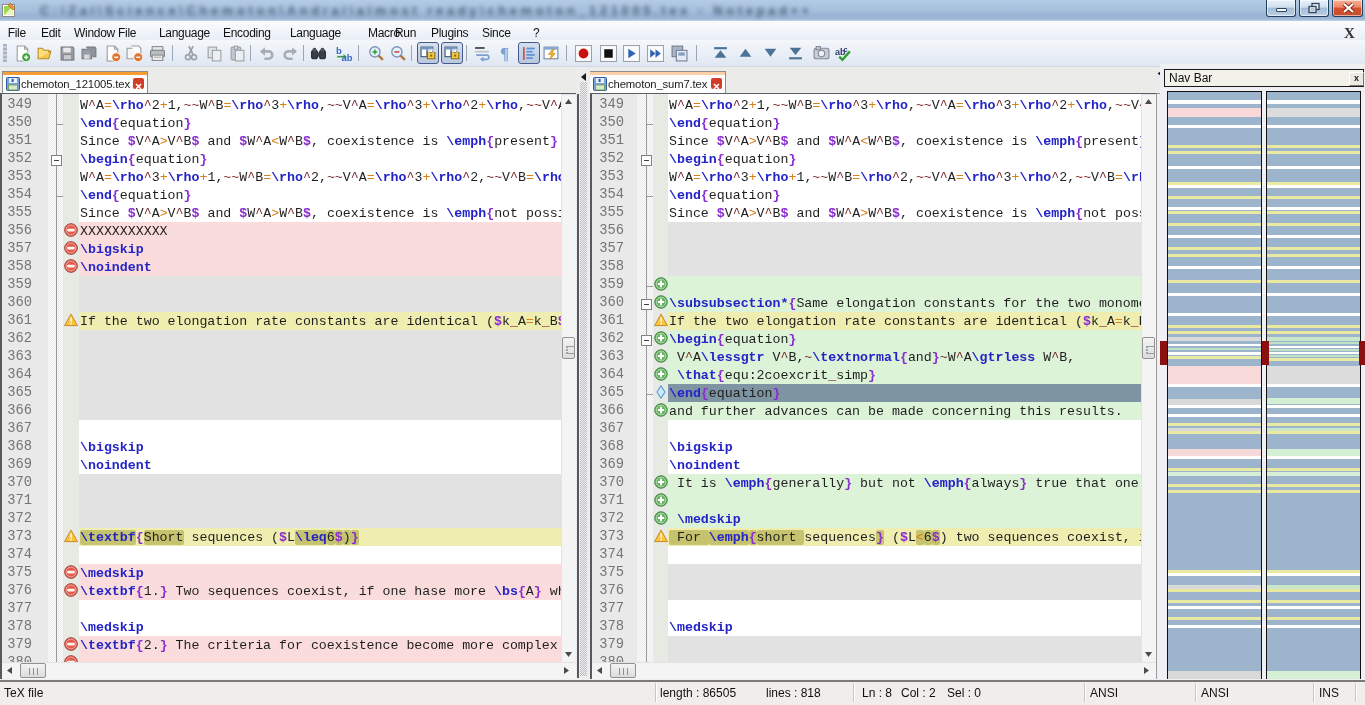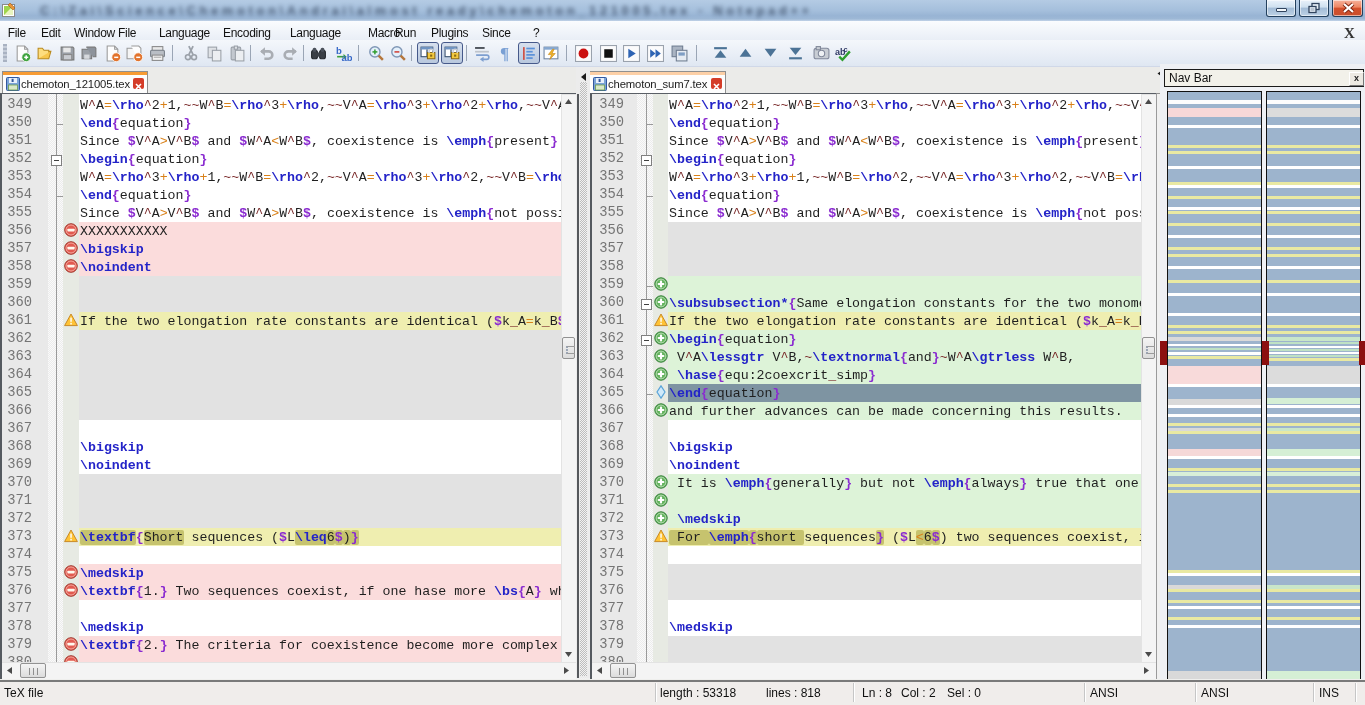--- a/index.html
+++ b/index.html
@@ -497,21 +497,21 @@
   </svg>
 <div class="abs code" style="left:669px;top:349px;width:472px;"><span class="d">&nbsp;V</span><span class="t">^</span><span class="d">A</span><span class="c">\lessgtr</span><span class="d">&nbsp;V</span><span class="t">^</span><span class="d">B,</span><span class="t">~</span><span class="c">\textnormal</span><span class="b">{</span><span class="d">and</span><span class="b">}</span><span class="t">~</span><span class="d">W</span><span class="t">^</span><span class="d">A</span><span class="c">\gtrless</span><span class="d">&nbsp;W</span><span class="t">^</span><span class="d">B,</span></div>
 <div class="abs" style="left:668px;top:366px;width:473px;height:18px;background:#ddf3d8"></div>
 <div class="abs num" style="left:591px;top:367px;width:33px;">364</div>
 <svg class="abs" style="left:654px;top:367px" width="14" height="14">
     <circle cx="7" cy="7" r="6.2" fill="#62b25c" stroke="#2e7d32" stroke-width="1"></circle>
     <circle cx="7" cy="7" r="4.9" fill="none" stroke="#b9ddb4" stroke-width="1"></circle>
     <rect x="3.6" y="5.9" width="6.8" height="2.2" rx="1" fill="#ffffff"></rect>
     <rect x="5.9" y="3.6" width="2.2" height="6.8" rx="1" fill="#ffffff"></rect>
   </svg>
-<div class="abs code" style="left:669px;top:367px;width:472px;"><span class="d">&nbsp;</span><span class="c">\hase</span><span class="b">{</span><span class="d">equ:2coexcrit</span><span class="t">_</span><span class="d">simp</span><span class="b">}</span></div>
+<div class="abs code" style="left:669px;top:367px;width:472px;"><span class="d">&nbsp;</span><span class="c">\that</span><span class="b">{</span><span class="d">equ:2coexcrit</span><span class="t">_</span><span class="d">simp</span><span class="b">}</span></div>
 <div class="abs" style="left:668px;top:384px;width:473px;height:18px;background:#7e94a2"></div>
 <div class="abs num" style="left:591px;top:385px;width:33px;">365</div>
 <div class="abs" style="left:646px;top:394px;width:7px;height:1px;background:#9a9a9a"></div>
 <svg class="abs" style="left:656px;top:385px" width="10" height="14">
     <path d="M5 0.8 L9 7 L5 13.2 L1 7 Z" fill="#cfe9fa" stroke="#5aa4d8" stroke-width="1.2"></path>
   </svg>
 <div class="abs code" style="left:669px;top:385px;width:472px;"><span class="c">\end</span><span class="b">{</span><span class="d">equation</span><span class="b">}</span></div>
 <div class="abs" style="left:668px;top:402px;width:473px;height:18px;background:#ddf3d8"></div>
 <div class="abs num" style="left:591px;top:403px;width:33px;">366</div>
 <svg class="abs" style="left:654px;top:403px" width="14" height="14">
@@ -719,19 +719,19 @@
 <div class="abs" style="left:0;top:679px;width:1365px;height:1px;background:#efefed"></div>
 <div class="abs" style="left:0;top:680px;width:1365px;height:2px;background:#7a7a7a"></div>
 <div class="abs" style="left:0;top:682px;width:1365px;height:23px;background:#f0edeb"></div>
 <div class="abs" style="left:655px;top:683px;width:1px;height:19px;background:#c6c6c6;border-right:1px solid #fff"></div>
 <div class="abs" style="left:853px;top:683px;width:1px;height:19px;background:#c6c6c6;border-right:1px solid #fff"></div>
 <div class="abs" style="left:1084px;top:683px;width:1px;height:19px;background:#c6c6c6;border-right:1px solid #fff"></div>
 <div class="abs" style="left:1195px;top:683px;width:1px;height:19px;background:#c6c6c6;border-right:1px solid #fff"></div>
 <div class="abs" style="left:1313px;top:683px;width:1px;height:19px;background:#c6c6c6;border-right:1px solid #fff"></div>
 <div class="abs" style="left:1355px;top:683px;width:1px;height:19px;background:#c6c6c6;border-right:1px solid #fff"></div>
 <div class="abs st" style="left:4px">TeX file</div>
-<div class="abs st" style="left:660px">length : 53318</div>
+<div class="abs st" style="left:660px">length : 86505</div>
 <div class="abs st" style="left:766px">lines : 818</div>
 <div class="abs st" style="left:862px">Ln : 8</div>
 <div class="abs st" style="left:901px">Col : 2</div>
 <div class="abs st" style="left:947px">Sel : 0</div>
 <div class="abs st" style="left:1090px">ANSI</div>
 <div class="abs st" style="left:1201px">ANSI</div>
 <div class="abs st" style="left:1319px">INS</div>
 </body></html>

